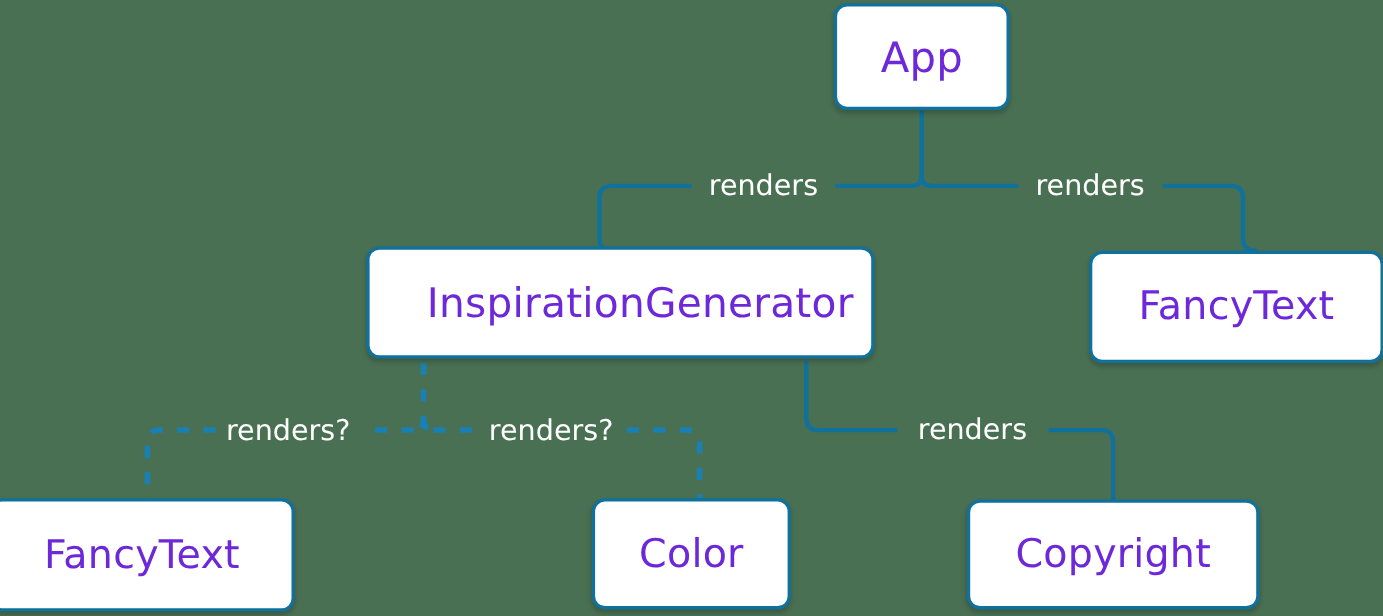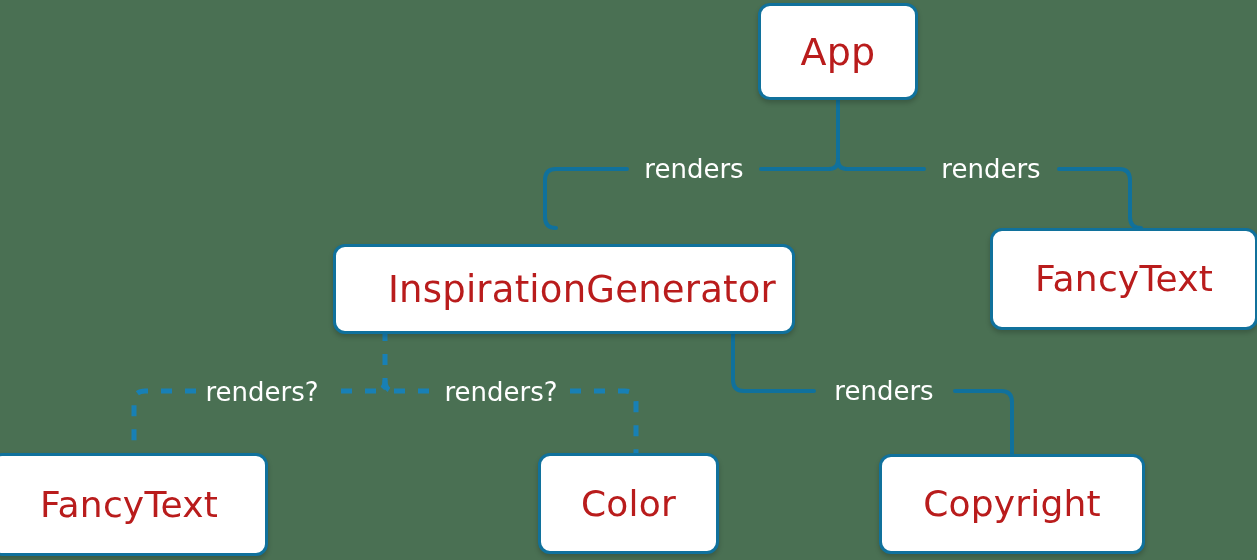--- a/index.html
+++ b/index.html
@@ -32,28 +32,28 @@
     background: #ffffff;
     border: 3px solid #10719c;
     border-radius: 12px;
     display: flex;
     align-items: center;
     justify-content: center;
     box-shadow: 0 3px 5px rgba(0,0,0,0.20);
     z-index: 5;
   }
   .node-label {
-    color: #b91c1c;
+    color: #6d28d9;
     font-size: 36px;
     line-height: 1;
     letter-spacing: 0.2px;
     white-space: nowrap;
   }
   .node-app       { left: 758px;  top: 3px;   width: 160px; height: 97px; }
-  .node-inspgen   { left: 333px;  top: 244px; width: 462px; height: 90px; padding-left: 36px; }
+  .node-inspgen   { left: 333px;  top: 224px; width: 462px; height: 102px; padding-left: 36px; }
   .node-fancy-r   { left: 990px;  top: 228px; width: 268px; height: 102px; border-right-width: 3px; }
   .node-fancy-l   { left: -10px;  top: 453px; width: 278px; height: 103px; border-left-width: 3px; }
   .node-color     { left: 538px;  top: 453px; width: 181px; height: 101px; }
   .node-copyright { left: 879px;  top: 454px; width: 266px; height: 100px; }
   .node-app .node-label { font-size: 38px; }
   .node-inspgen .node-label { font-size: 37px; }
 
   .edge-label {
     position: absolute;
     color: #ffffff;

